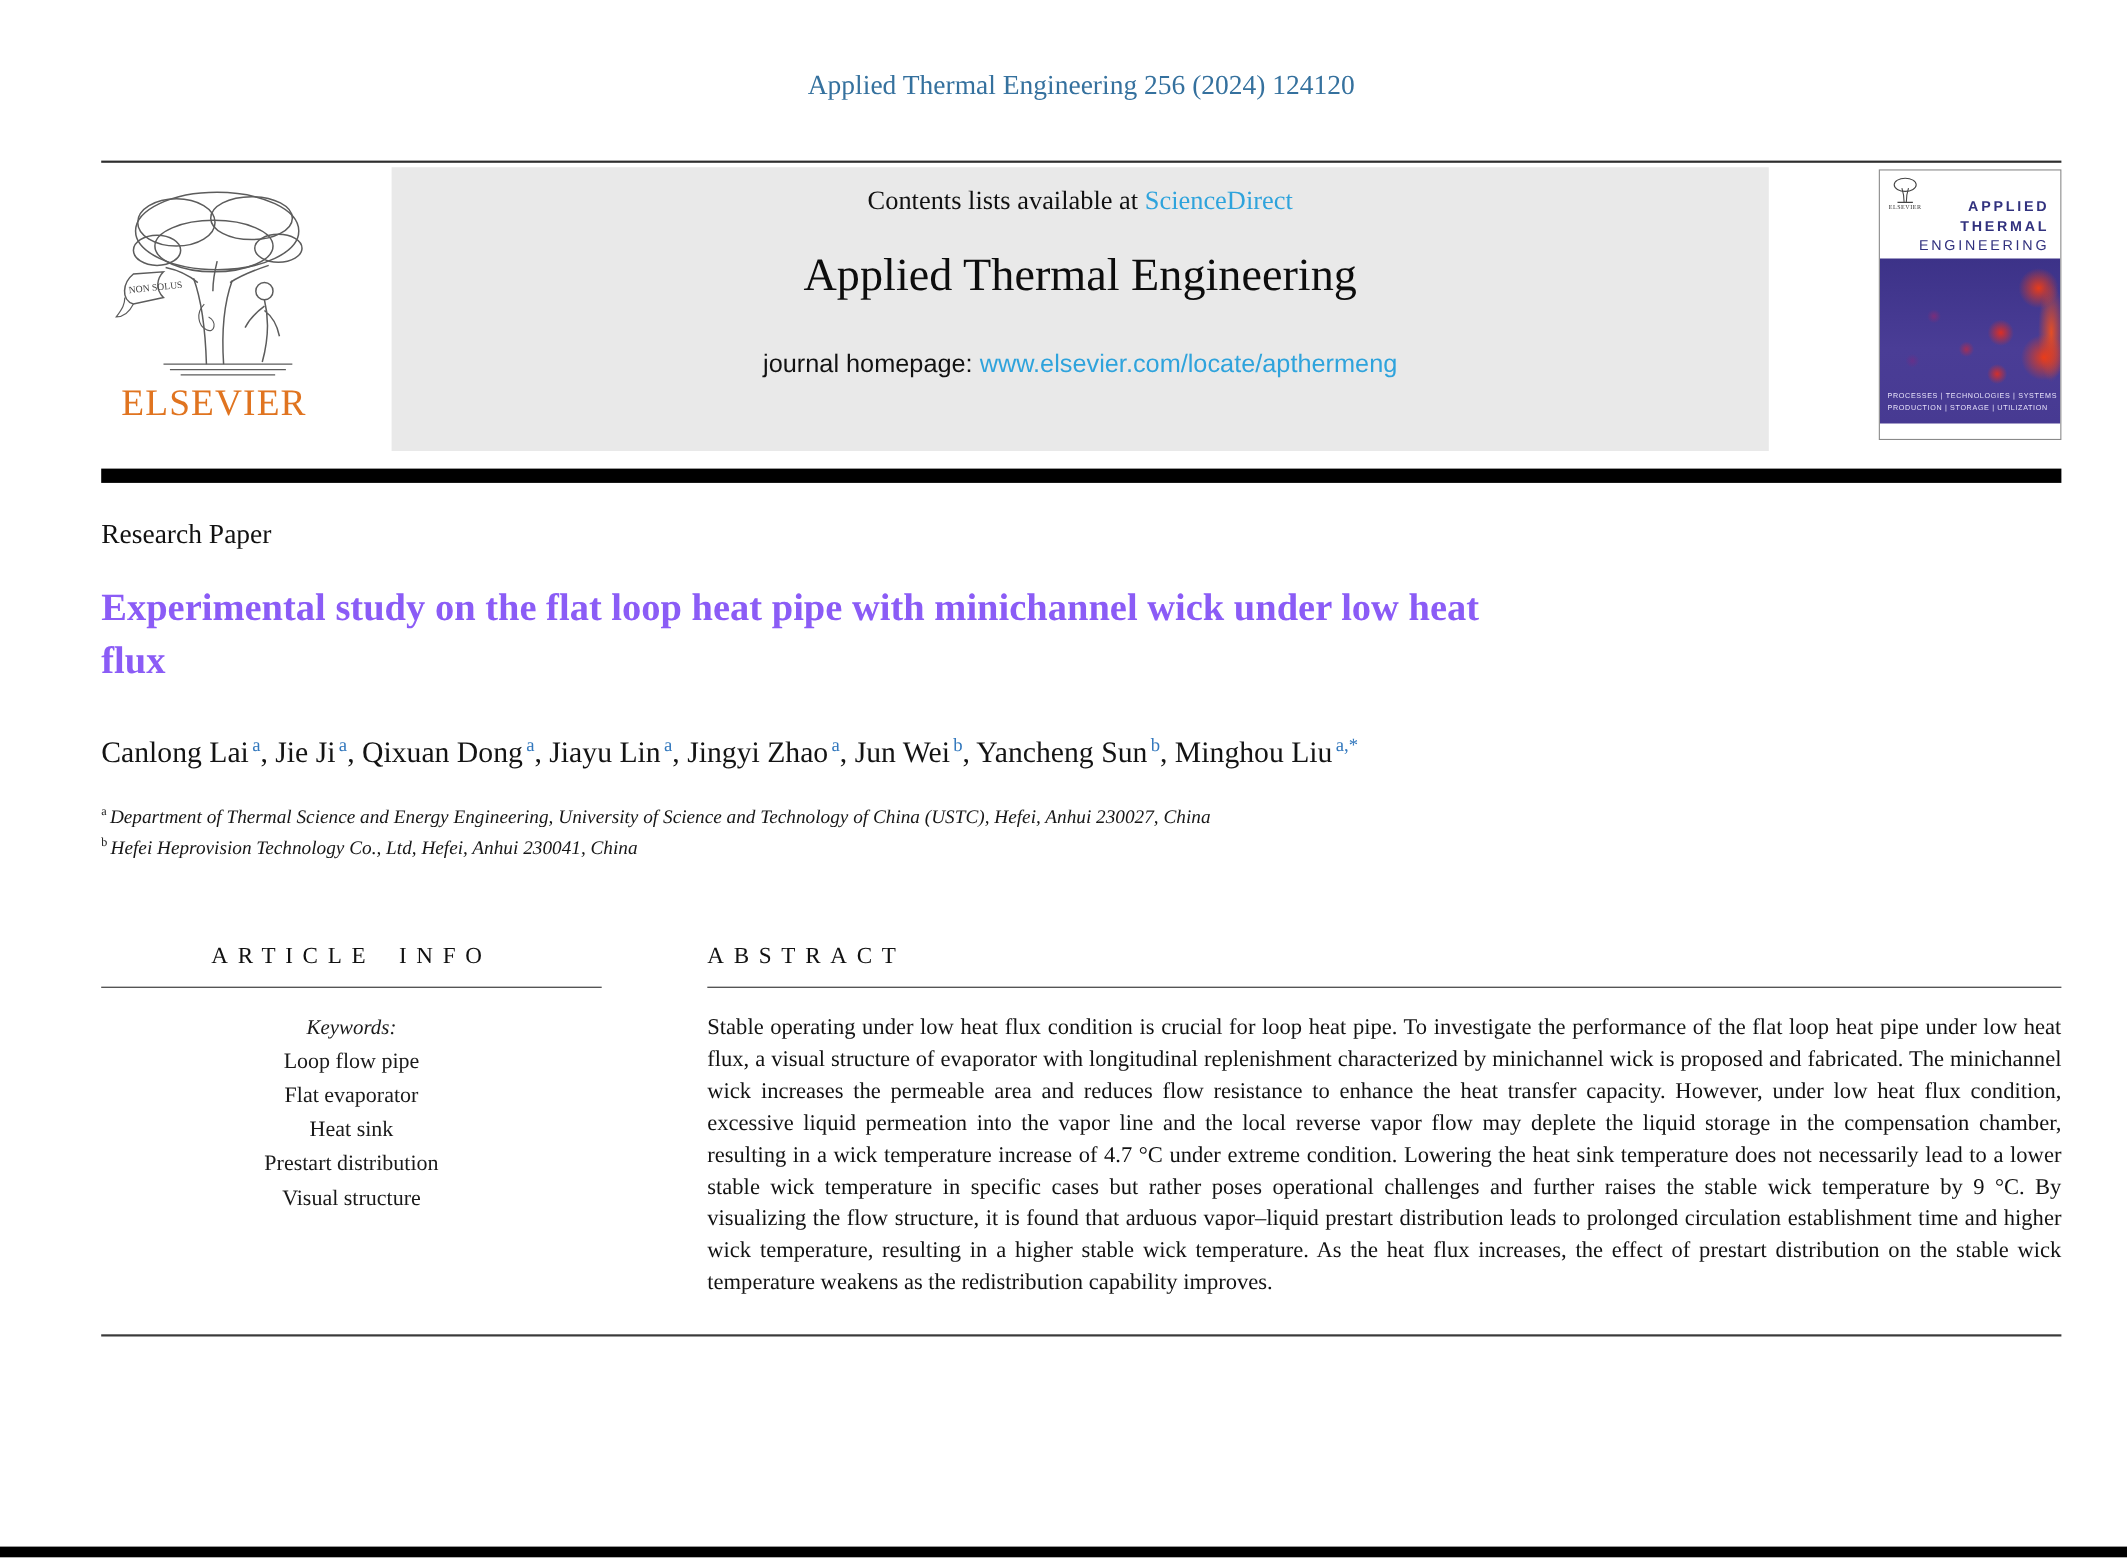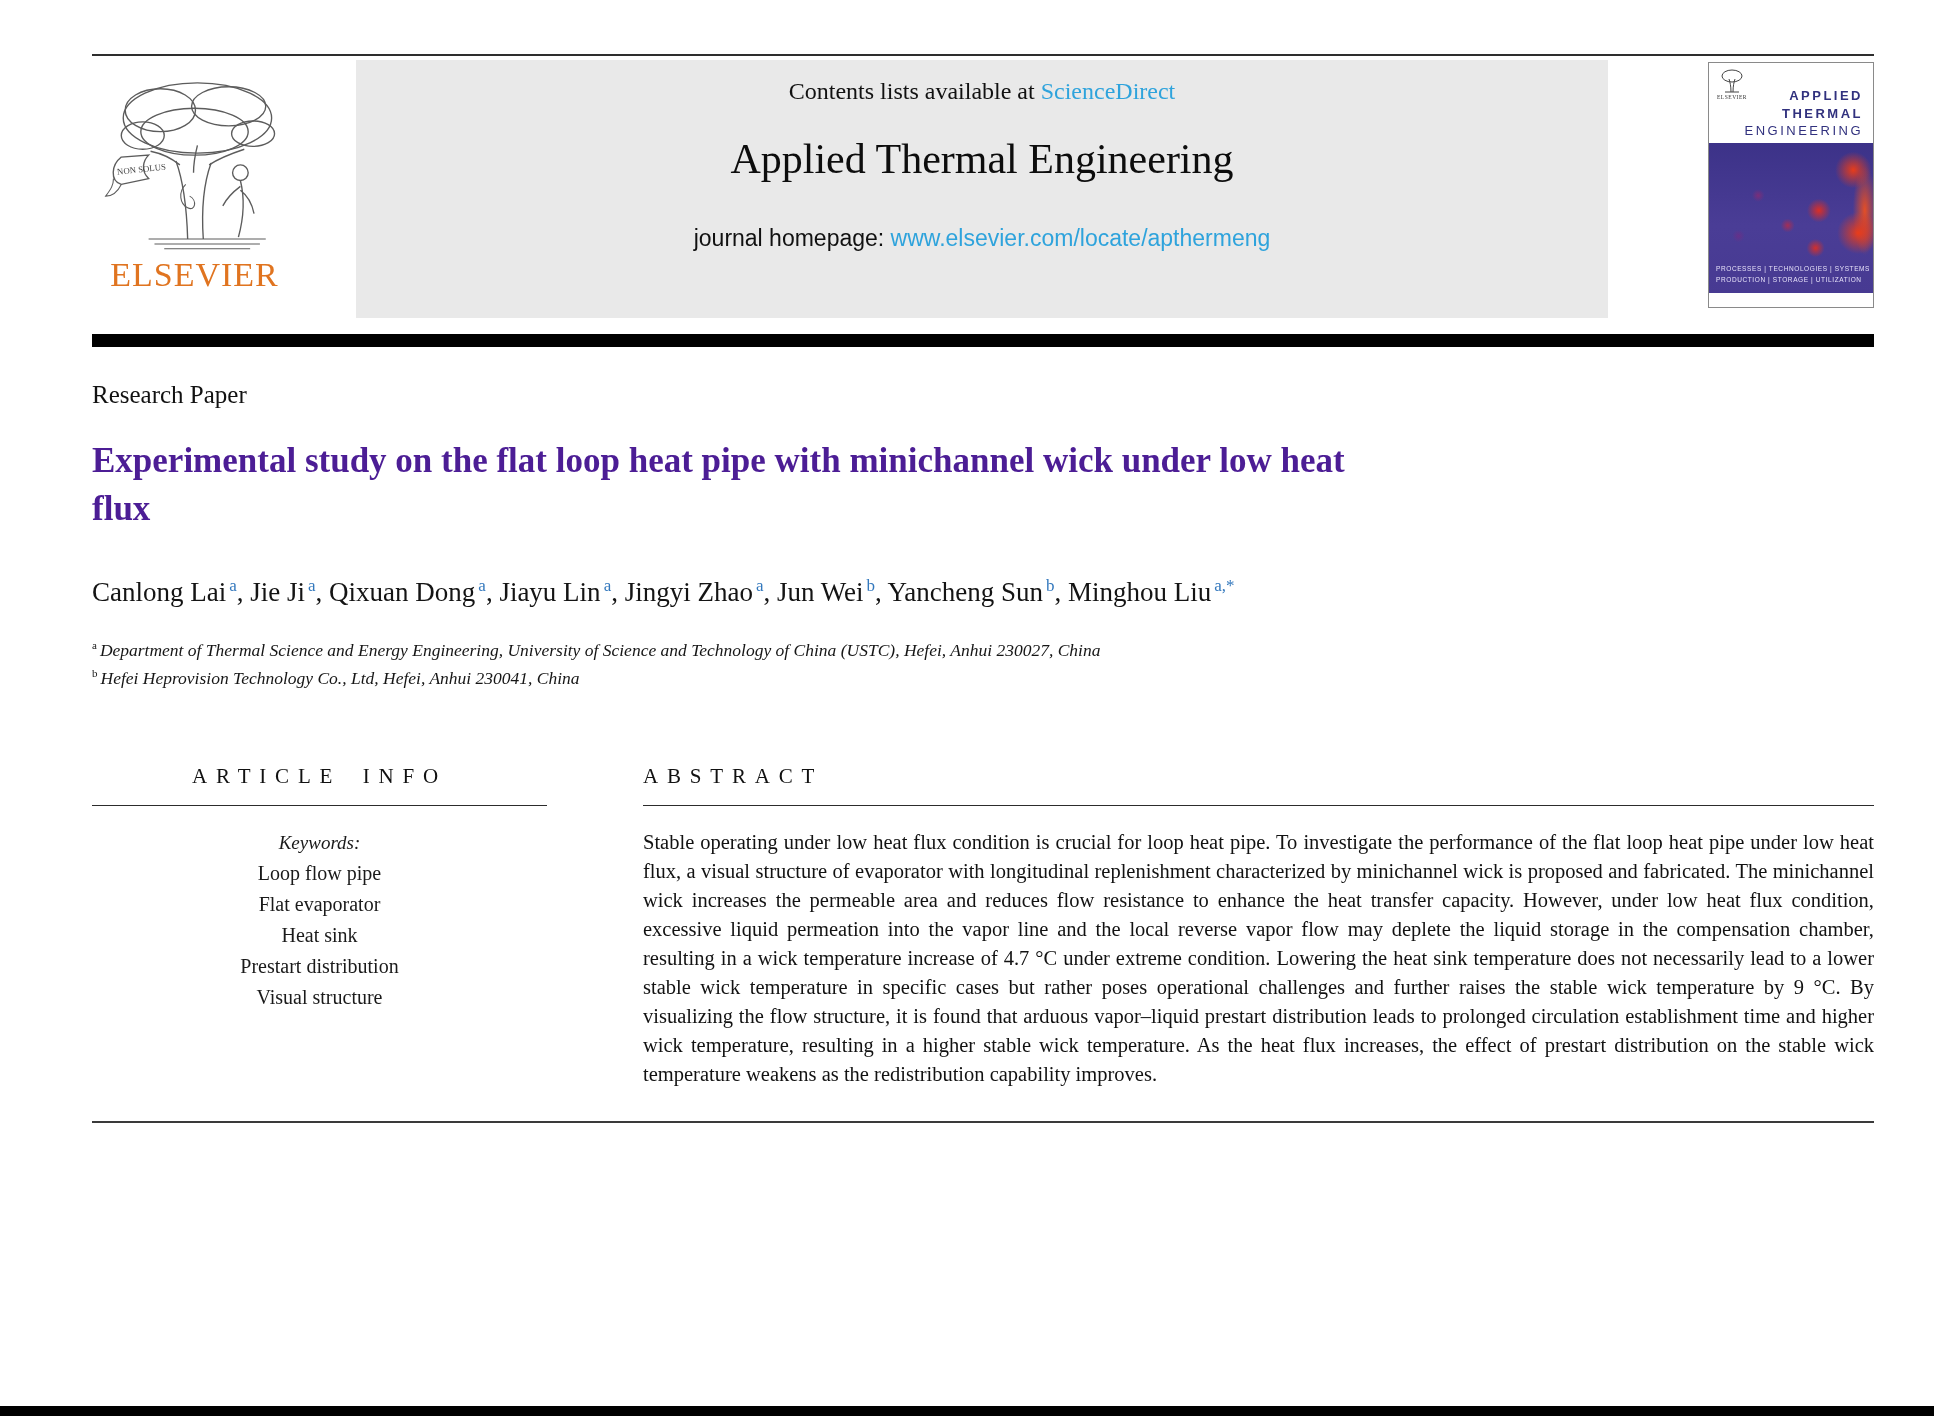--- a/index.html
+++ b/index.html
@@ -49,21 +49,21 @@
       radial-gradient(circle 9px at 30% 35%, rgba(150,40,110,.65), rgba(150,40,110,0) 70%),
       radial-gradient(circle 9px at 18% 62%, rgba(120,40,130,.6), rgba(120,40,130,0) 70%),
       linear-gradient(180deg, #3c3288 0%, #4a3d96 55%, #473a92 100%);
   }
   .cover-tagline { position:absolute; left:7px; bottom:8px; color:#efeaff; opacity:.95;
     font-family:"Liberation Sans","DejaVu Sans",sans-serif; font-size:6.5px; letter-spacing:.6px; line-height:1.6; }
 
   .thick-bar { margin-top:16px; height:13px; background:#000; }
 
   .type-label { margin-top:34px; font-size:25px; color:#111; }
-  .paper-title { margin-top:28px; font-size:35px; line-height:1.38; max-width:1280px; color:#4c1d95; }
+  .paper-title { margin-top:28px; font-size:35px; line-height:1.38; max-width:1280px; color:#8b5cf6; }
 
   .authors { margin-top:38px; font-size:27px; line-height:1.5; max-width:1320px; color:#141414; }
   .au-sup { color:#3378bd; font-size:17px; vertical-align:super; line-height:0; margin-left:3px; }
 
   .affils { margin-top:24px; font-size:17.5px; line-height:1.6; color:#161616; }
   .affil-text { font-style:italic; }
   .aff-sup { font-size:11px; vertical-align:super; line-height:0; margin-right:3px; }
 
   .info-section { margin-top:72px; display:flex; }
   .info-col { width:455px; flex:0 0 auto;text-align:center; }
@@ -75,20 +75,21 @@
   .abstract-text { font-size:20.5px; line-height:29px; text-align:justify; color:#121212; }
 
   .bottom-rule { margin-top:32px; border-top:2px solid #3a3a3a; }
   .bottom-bar { position:absolute; left:0; bottom:0; width:100%; height:10px; background:#000; }
 </style>
 </head>
 <body>
 
 <div class="content">
 
+  <div class="citation">Applied Thermal Engineering 256 (2024) 124120</div>
 
   <div class="jheader">
 
     <div class="logo-col">
       <svg class="tree-svg" viewBox="0 0 210 190">
         <g stroke="#5c5c5c" fill="none" stroke-width="1.4">
           <ellipse cx="108" cy="52" rx="76" ry="36"></ellipse>
           <ellipse cx="70" cy="44" rx="36" ry="22"></ellipse>
           <ellipse cx="140" cy="40" rx="38" ry="20"></ellipse>
           <ellipse cx="105" cy="66" rx="55" ry="24"></ellipse>

